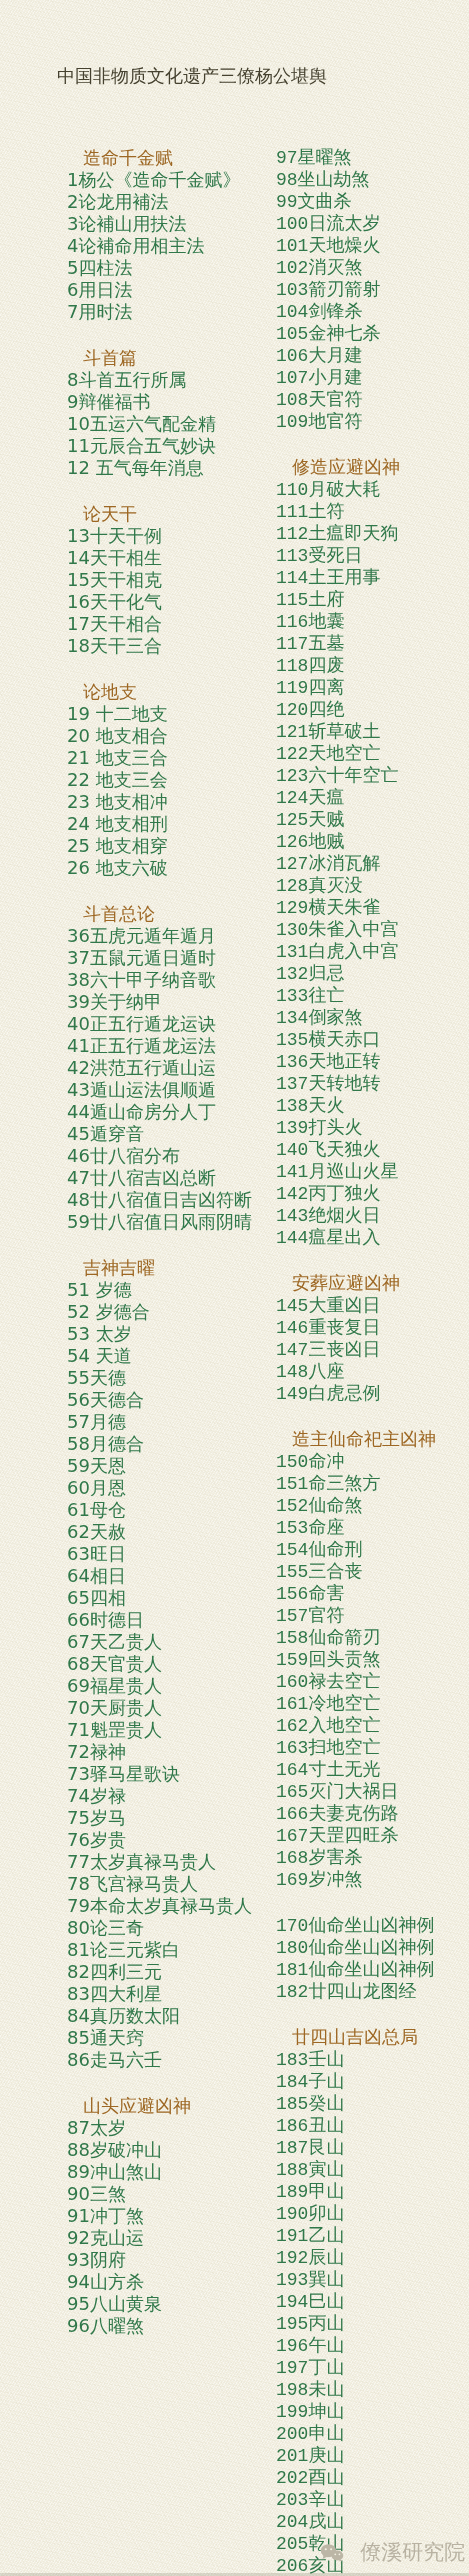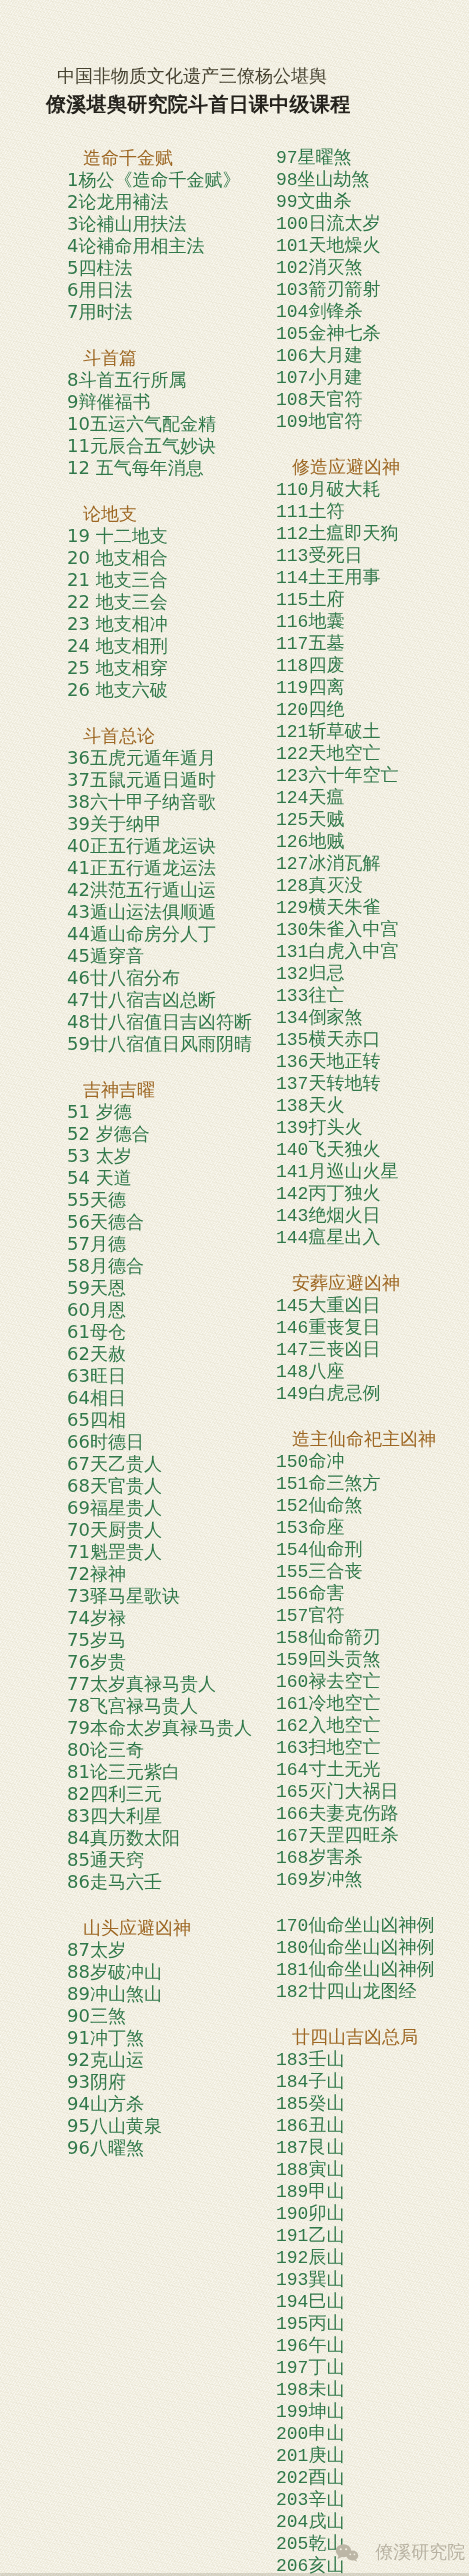--- a/index.html
+++ b/index.html
@@ -56,61 +56,69 @@
     white-space: nowrap;
   }
   .watermark {
     position: absolute;
     right: 4.8px;
     top: 2542px;
     display: flex;
     align-items: center;
     gap: 16px;
     color: var(--wm, #b8b2a2);
-    font-size: 18px;
+    font-size: 21px;
     line-height: 20.5px;
     white-space: nowrap;
   }
   .wm-icon { width: 24px; height: 19px; display: inline-block; }
   .bottom-edge {
     position: absolute;
     left: 0;
     bottom: 0;
     width: 100%;
     height: 3px;
     background: rgba(90, 85, 60, 0.18);
   }
 </style>
 </head>
 <body>
 
 <div class="page">
 
   <div class="title-sub">中国非物质文化遗产三僚杨公堪舆</div>
 
-  <div class="title-main">僚溪堪舆研究院斗首日课中级课程</div>
 
   <div class="col col-left">
       <div class="section">
         <div class="sec-header">造命千金赋</div>
         <div class="item">1杨公《造命千金赋》</div>
         <div class="item">2论龙用補法</div>
         <div class="item">3论補山用扶法</div>
         <div class="item">4论補命用相主法</div>
         <div class="item">5四柱法</div>
         <div class="item">6用日法</div>
         <div class="item">7用时法</div>
       </div>
       <div class="section">
         <div class="sec-header">斗首篇</div>
         <div class="item">8斗首五行所属</div>
         <div class="item">9辩催福书</div>
         <div class="item">10五运六气配金精</div>
         <div class="item">11元辰合五气妙诀</div>
         <div class="item">12 五气每年消息</div>
+      </div>
+      <div class="section">
+        <div class="sec-header">论天干</div>
+        <div class="item">13十天干例</div>
+        <div class="item">14天干相生</div>
+        <div class="item">15天干相克</div>
+        <div class="item">16天干化气</div>
+        <div class="item">17天干相合</div>
+        <div class="item">18天干三合</div>
       </div>
       <div class="section">
         <div class="sec-header">论地支</div>
         <div class="item">19 十二地支</div>
         <div class="item">20 地支相合</div>
         <div class="item">21 地支三合</div>
         <div class="item">22 地支三会</div>
         <div class="item">23 地支相冲</div>
         <div class="item">24 地支相刑</div>
         <div class="item">25 地支相穿</div>

